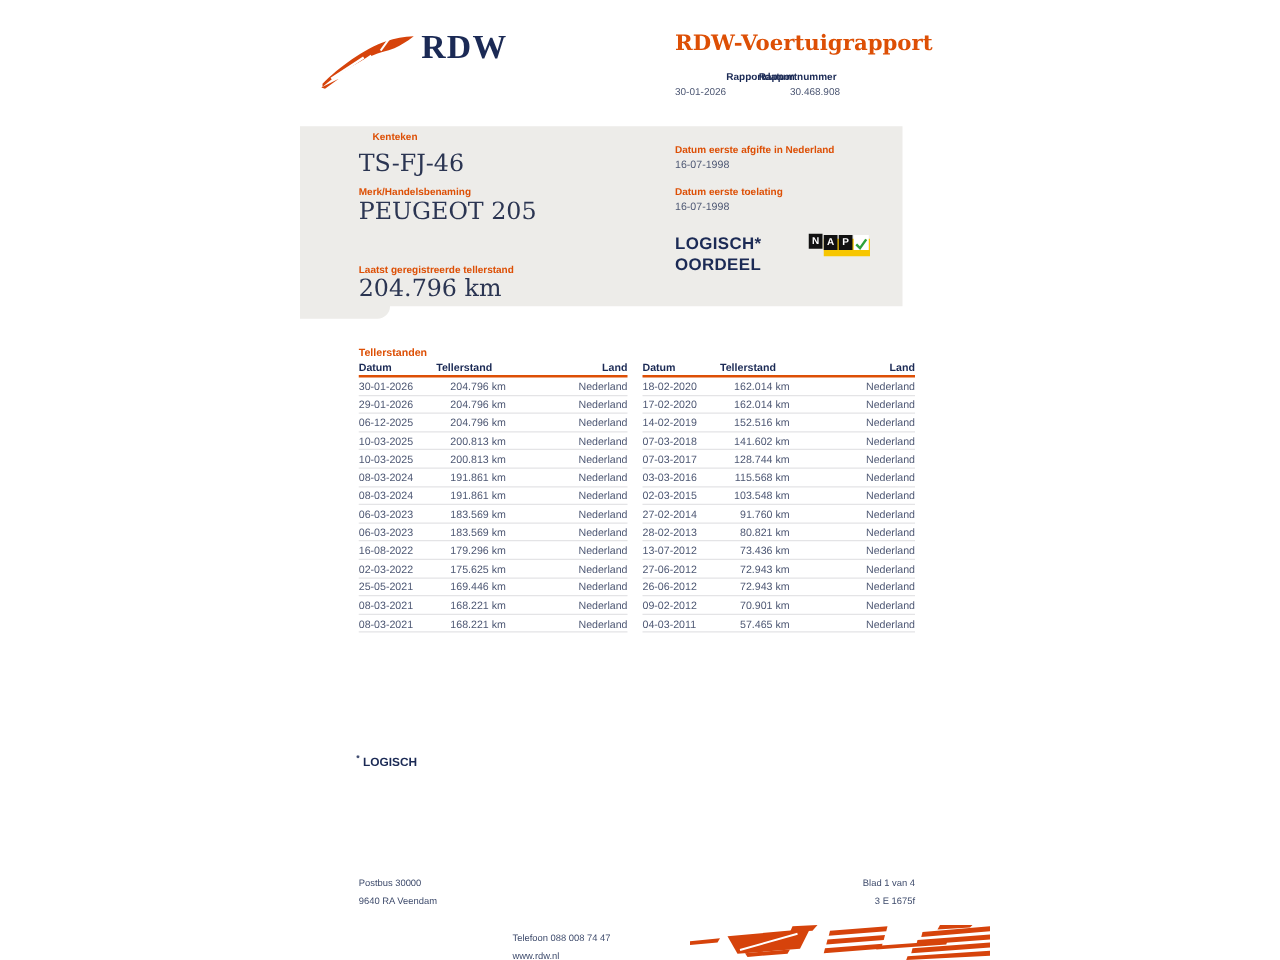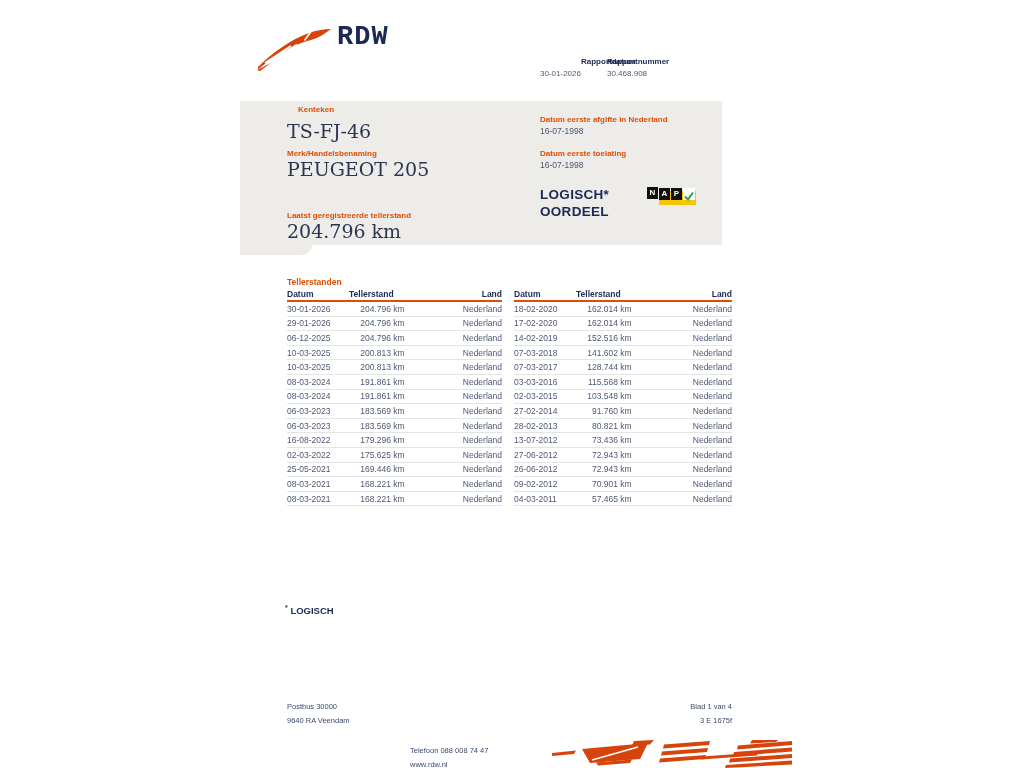--- a/index.html
+++ b/index.html
@@ -1,29 +1,29 @@
 <!DOCTYPE html>
 <html><head>
 <meta charset="utf-8">
 <style>
   * { margin:0; padding:0; box-sizing:border-box; }
   html,body { width:1024px; height:768px; background:#ffffff; overflow:hidden;
               font-family:"Liberation Sans", sans-serif; }
   .abs { position:absolute; }
   #page { position:relative; width:1024px; height:768px; background:#fff; }
-  #logo-word { left:337px; top:22px; font-family:Liberation Mono, monospace; font-weight:bold;
+  #logo-word { left:337px; top:22px; font-family:Liberation Serif, serif; font-weight:bold;
                font-size:27px; color:#1B2A55; letter-spacing:1px; }
   #doc-title { left:540px; top:25px; font-family:"DejaVu Serif", serif; font-weight:bold;
                font-size:17px; color:#DD4F05; }
   .meta-label { font-size:8px; font-weight:bold; color:#1B2A55; }
   .meta-value { font-size:8px; color:#4E5874; }
   #meta-date-label   { left:540px; top:57px;padding-left:41px; }
   #meta-number-label { left:607px; top:57px; }
   #meta-date-value   { left:540px; top:69px; }
-  #meta-number-value { left:607px; top:69px; }
+  #meta-number-value { left:632px; top:69px; }
 
   
   #panel { left:240px; top:101px; width:482px; height:144px; background:#EDECE9; }
   #panel-tab { left:240px; top:244px; width:72px; height:11px; background:#EDECE9;
                border-bottom-right-radius:10px; }
   .fld-label { font-size:8px; font-weight:bold; color:#DD4F05; }
   .fld-value-serif { font-family:"DejaVu Serif", serif; font-size:19px; color:#2B3552; }
   .fld-value-sm { font-size:8.5px; color:#4E5874; }
   #lbl-kenteken  { left:47px;  top:4px;padding-left:11px; }
   #val-kenteken  { left:47px;  top:19px; }
@@ -78,20 +78,21 @@
 
   <svg id="bird" class="abs" style="left:255px;top:26px" width="80" height="46" viewBox="0 0 80 46">
     <polygon points="2,44 16,37 5,45" fill="#D6430B"></polygon>
     <path d="M3 41 C 16 28, 36 13, 54 7 C 61 4.5, 68 3.2, 76 3 C 70 7.5, 65.5 10.5, 60.5 12.5 C 54.5 15, 48.5 15.5, 42.5 18.5 C 28 25.5, 13 34.5, 3 43.5 Z" fill="#D6430B"></path>
     <path d="M10 37 L36 20" stroke="#ffffff" stroke-width="2" fill="none"></path>
     <path d="M19 34 L42 18.5" stroke="#ffffff" stroke-width="1.6" fill="none"></path>
     <path d="M56 5.5 L49.5 14.5" stroke="#ffffff" stroke-width="1.6" fill="none"></path>
   </svg>
   <div id="logo-word" class="abs">RDW</div>
 
+  <div id="doc-title" class="abs">RDW-Voertuigrapport</div>
   <div id="meta-date-label" class="abs meta-label">Rapportdatum</div>
   <div id="meta-number-label" class="abs meta-label">Rapportnummer</div>
   <div id="meta-date-value" class="abs meta-value">30-01-2026</div>
   <div id="meta-number-value" class="abs meta-value">30.468.908</div>
 
   <div id="panel" class="abs">
     <div id="lbl-kenteken" class="abs fld-label">Kenteken</div>
     <div id="val-kenteken" class="abs fld-value-serif">TS-FJ-46</div>
     <div id="lbl-merk" class="abs fld-label">Merk/Handelsbenaming</div>
     <div id="val-merk" class="abs fld-value-serif">PEUGEOT 205</div>

